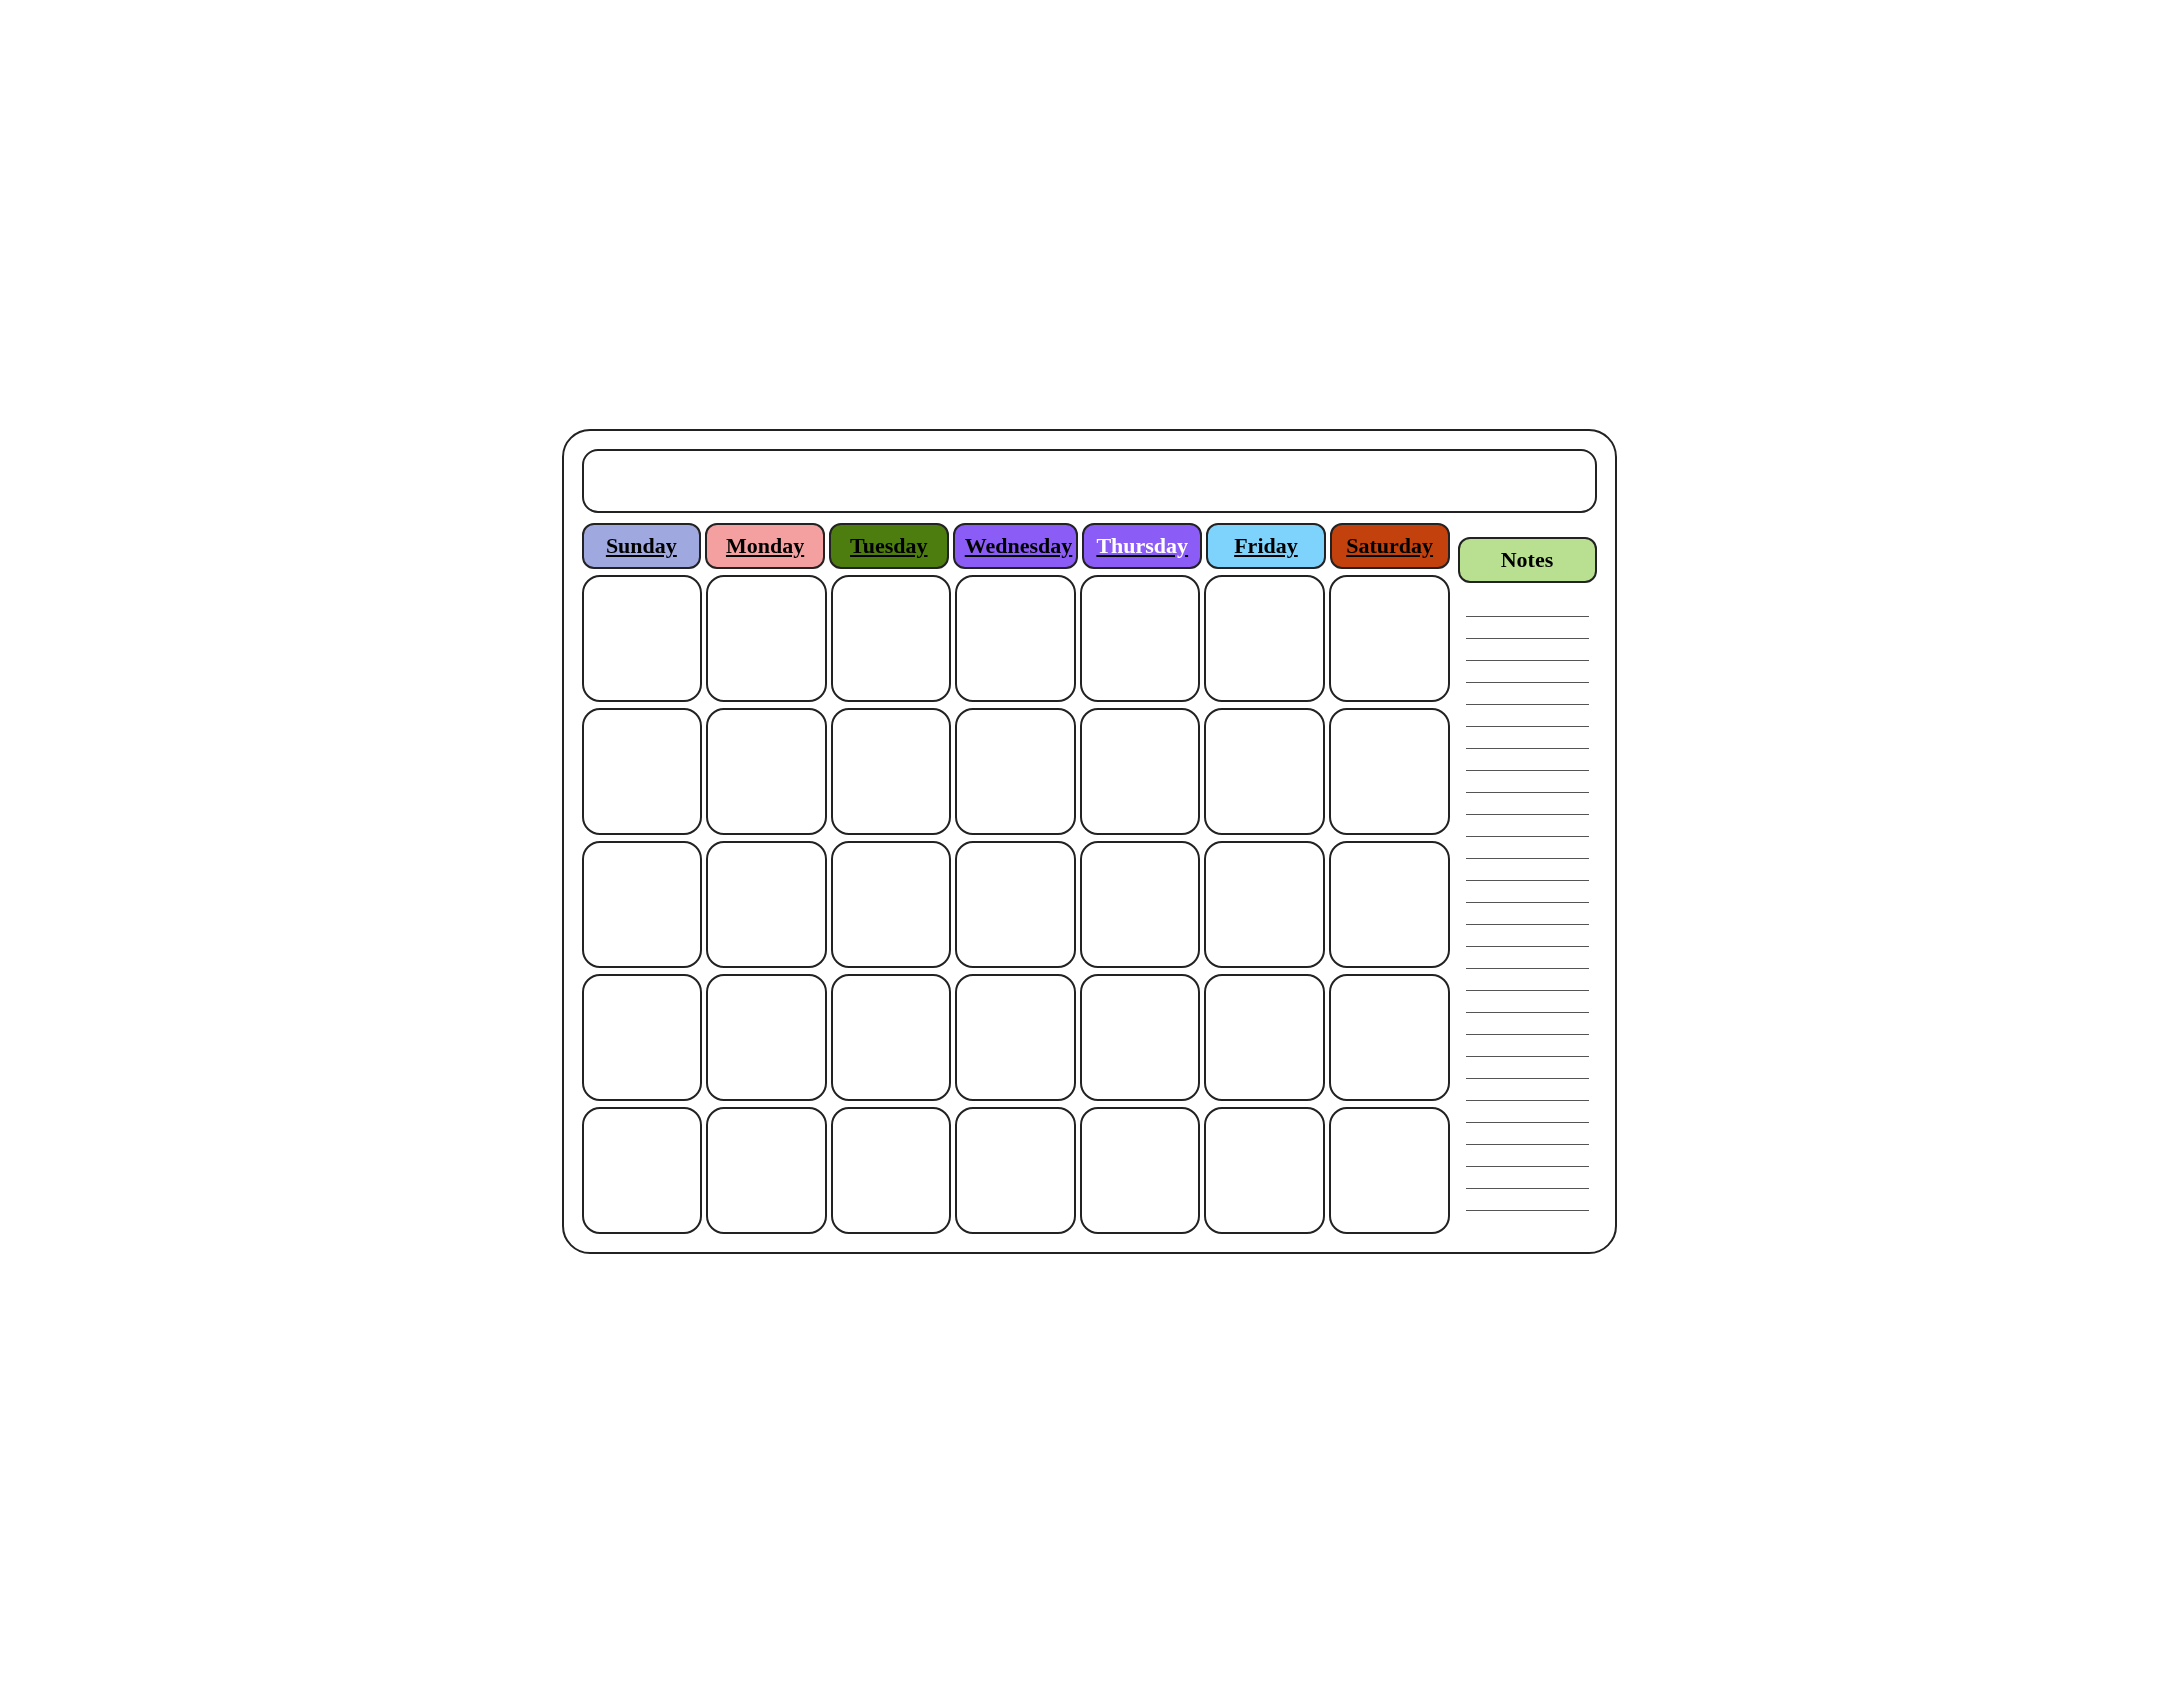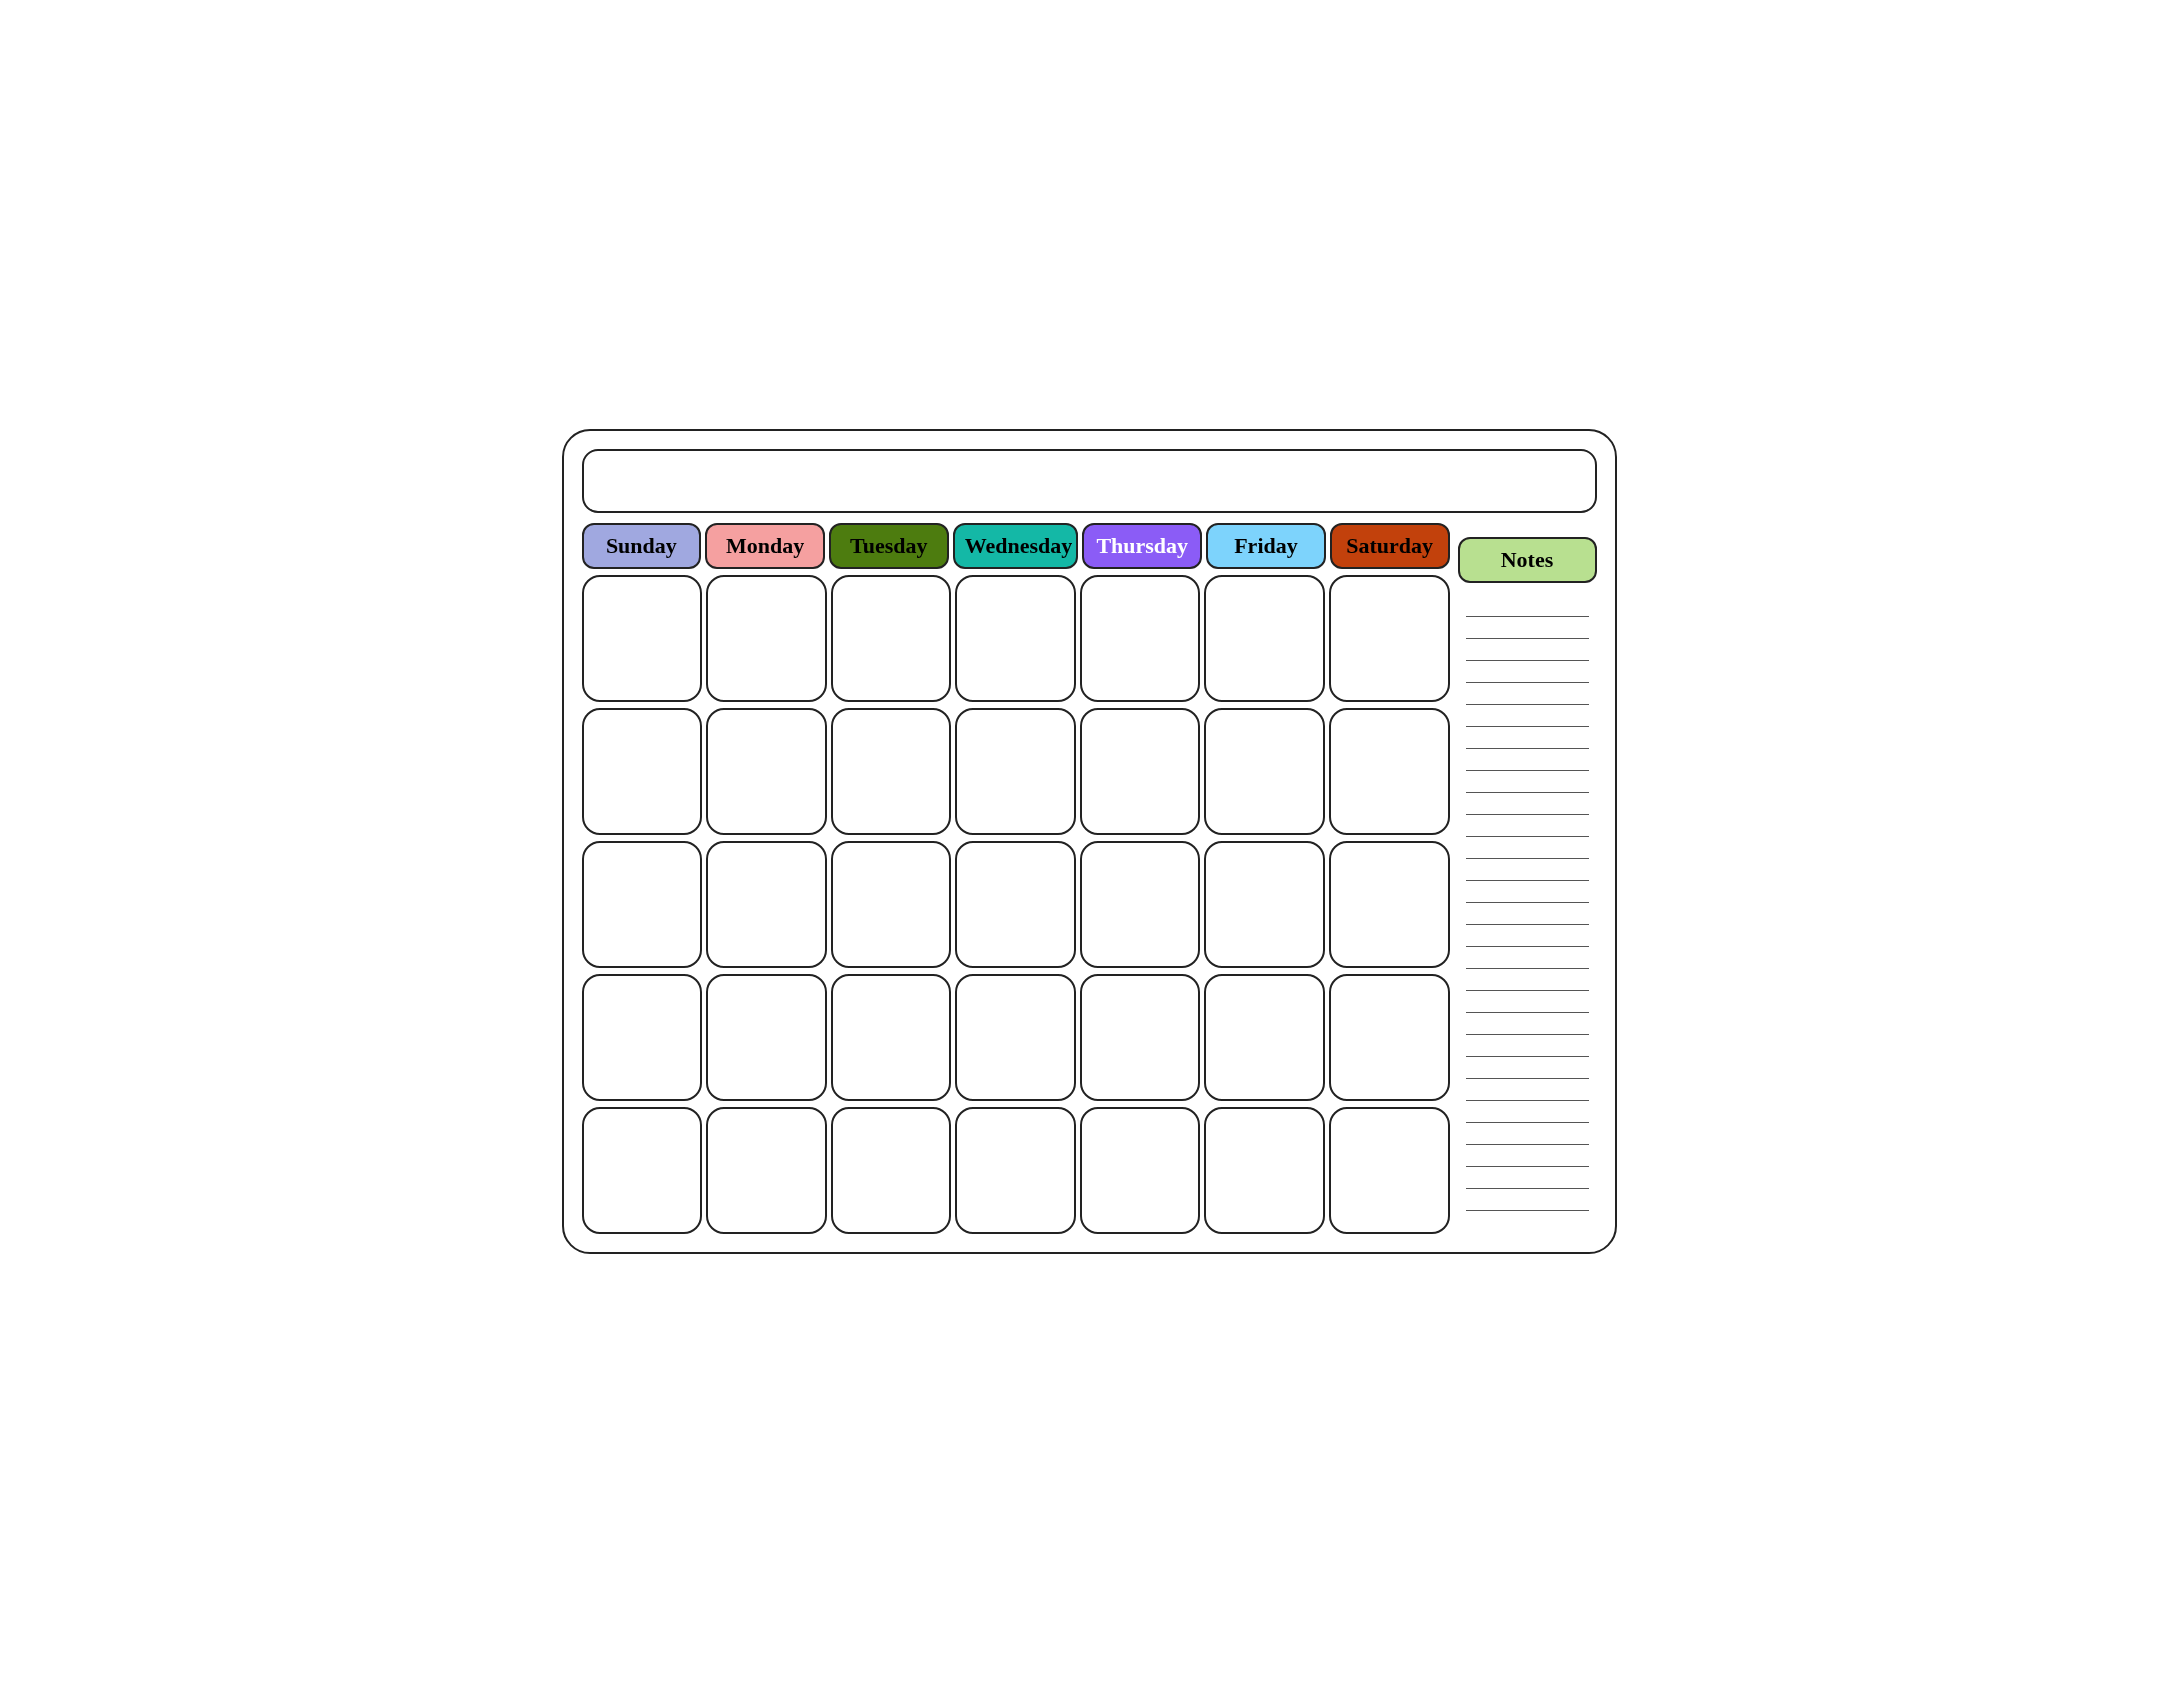--- a/index.html
+++ b/index.html
@@ -41,20 +41,21 @@
       flex-direction: row;
       gap: 0;
       width: 100%;
     }
 
     .days-grid {
       display: flex;
       flex-direction: column;
       flex: 1;
       gap: 0;
+      text-decoration: underline;
     }
 
     .header-row {
       display: flex;
       flex-direction: row;
       gap: 4px;
       margin-bottom: 6px;
     }
 
     .day-header {
@@ -64,21 +65,21 @@
       text-align: center;
       padding: 8px 4px;
       font-size: 22px;
       font-weight: bold;
       font-family: 'Comic Sans MS', 'Chalkboard SE', cursive;
     }
 
     .day-header.sunday    { background: #a0a8e0; }
     .day-header.monday    { background: #f5a0a0; }
     .day-header.tuesday   { background: #4d7c0f; }
-    .day-header.wednesday { background: #14b8a6; padding-left: 10px; }
+    .day-header.wednesday { background: #8b5cf6; padding-left: 10px; }
     .day-header.thursday  { background: #8b5cf6; color: #fff; }
     .day-header.friday    { background: #7dd3fc; }
     .day-header.saturday  { background: #c2410c; }
 
     .calendar-rows {
       display: flex;
       flex-direction: column;
       gap: 6px;
     }
 

